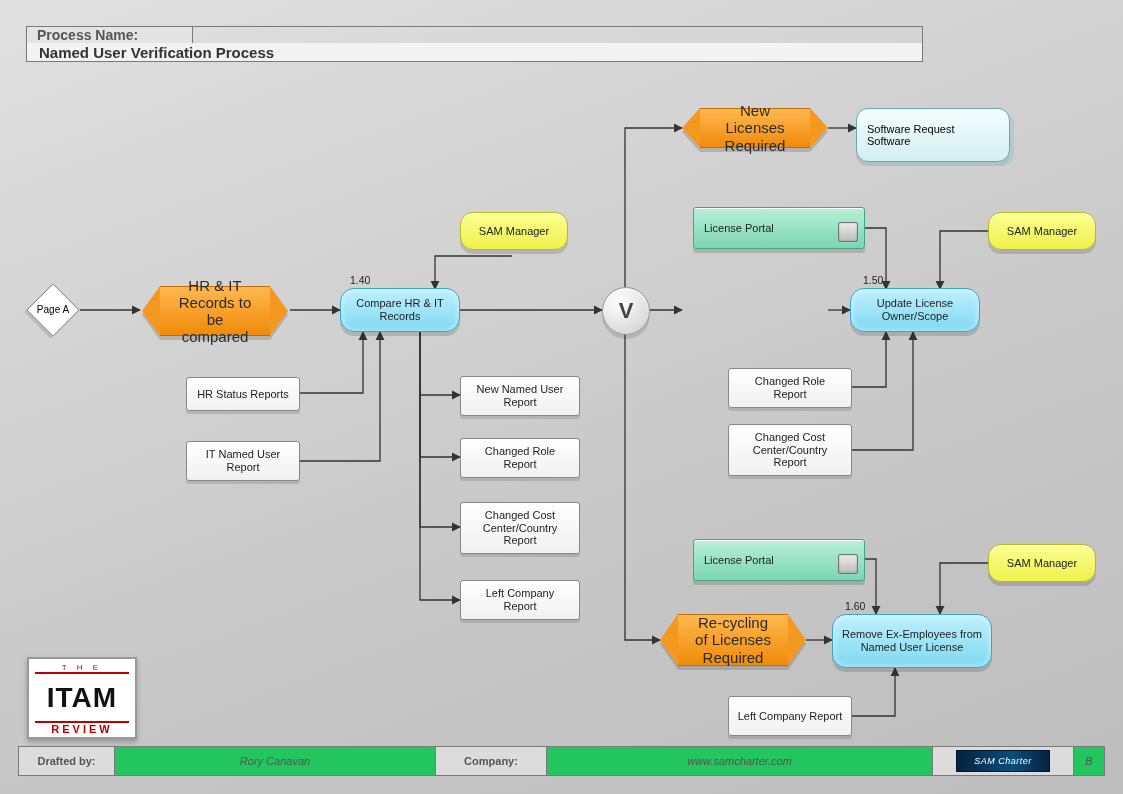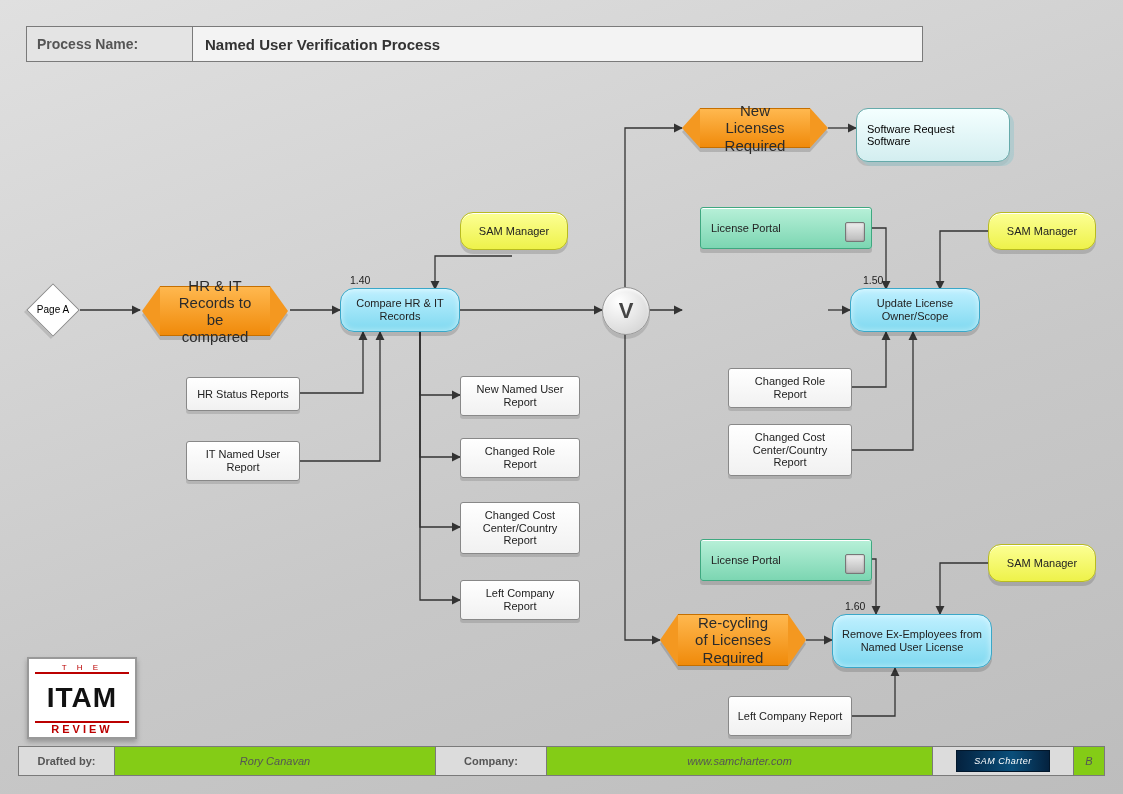--- a/index.html
+++ b/index.html
@@ -13,20 +13,21 @@
   }
   .canvas { position: relative; width: 1123px; height: 794px; }
 
   
   .titlebar {
     position: absolute;
     top: 26px; left: 26px; right: 200px;
     height: 34px;
     display: flex;
     border: 1px solid #7a7a7a;
+    flex-direction: column;
   }
   .titlebar .label-cell {
     width: 155px;
     background: #e4e4e4;
     border-right: 1px solid #7a7a7a;
     font-weight: bold;
     font-size: 14px;
     color: #555;
     display: flex; align-items: center; padding-left: 10px;
   }
@@ -41,21 +42,21 @@
 
   
   .footerbar {
     position: absolute;
     bottom: 18px; left: 18px; right: 18px;
     height: 28px;
     display: flex;
     border: 1px solid #7a7a7a;
     font-size: 11px;
     color: #555;
-    background: #84cc16;
+    background: #22c55e;
   }
   .footerbar > div {
     border-right: 1px solid #7a7a7a;
     display: flex; align-items: center; justify-content: center;
     font-style: italic;
   }
   .footerbar .lbl { font-weight: bold; font-style: normal; background:#dcdcdc; }
   .footerbar .c1 { width: 95px; }
   .footerbar .c2 { width: 320px; }
   .footerbar .c3 { width: 110px; }
@@ -106,21 +107,20 @@
   
   .store {
     background: linear-gradient(#b7f0d8, #7cd6b2);
     border: 1px solid #3fa880;
     border-radius: 3px;
     box-shadow: 0 4px 0 rgba(0,0,0,0.14), inset 0 1px 0 #fff;
     color: #222;
     position: absolute;
     display:flex; align-items:center; padding-left:10px;
     font-size:11px;
-    margin-left:7px;
   }
   .store .disk-icon {
     position:absolute; right:6px; bottom:6px; width:18px; height:18px;
     background: linear-gradient(#eee,#bbb);
     border:1px solid #777; border-radius:2px;
     box-shadow: inset 0 0 2px rgba(0,0,0,0.3);
   }
 
   
   .hex {

